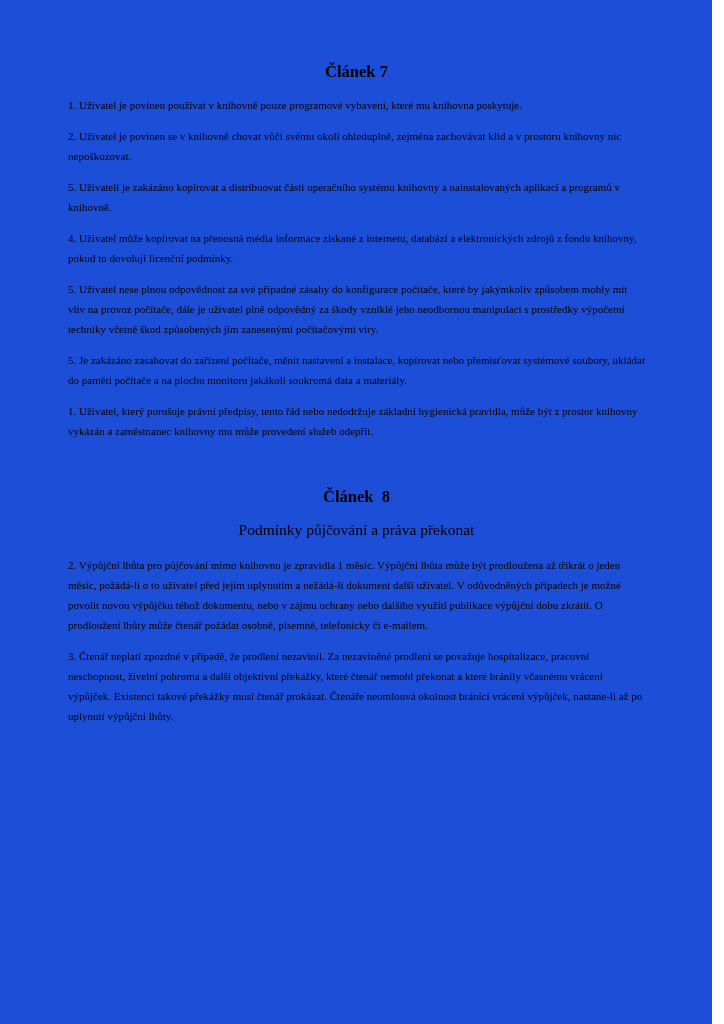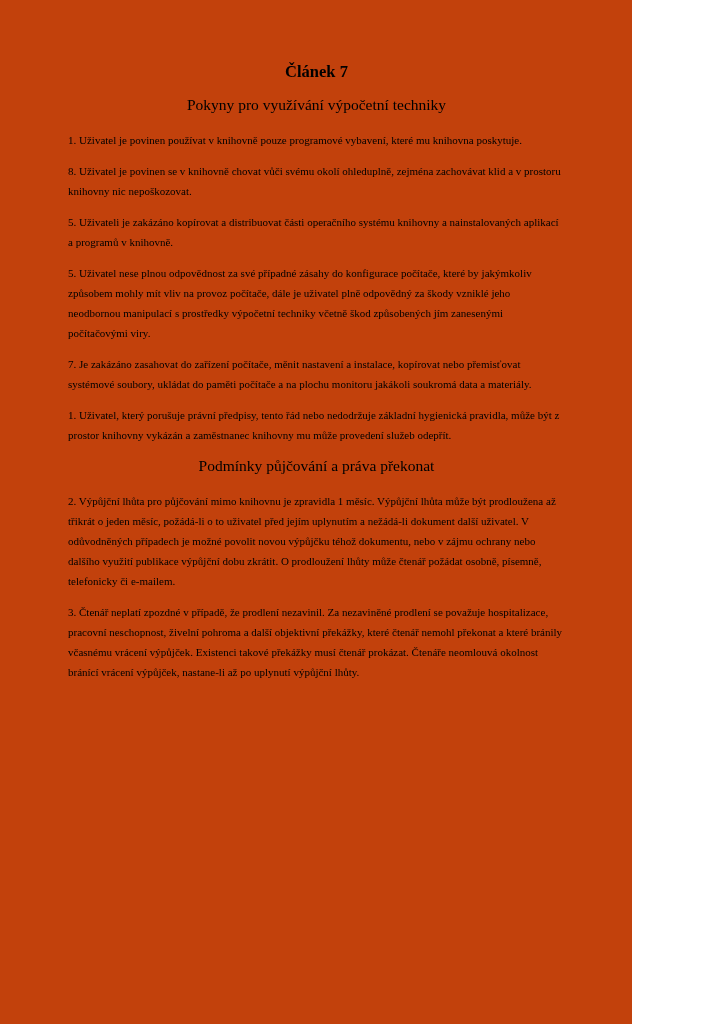--- a/index.html
+++ b/index.html
@@ -1,23 +1,23 @@
 <!DOCTYPE html>
 <html lang="cs"><head>
 <meta charset="utf-8">
 <style>
   html, body {
     margin: 0;
     padding: 0;
     background: #ffffff;
   }
   .page {
-    width: 632px;
+    width: 712px;
     height: 1024px;
-    background: #c2410c;
+    background: #1d4ed8;
     color: #000000;
     box-sizing: border-box;
     padding: 62px 67px 0 68px;
     font-family: "Liberation Serif", "DejaVu Serif", serif;
     overflow: hidden;
   }
   .article-heading {
     font-size: 16.5px;
     font-weight: bold;
     text-align: center;
@@ -42,30 +42,31 @@
     margin-top: 46px;
   }
 </style>
 </head>
 <body>
 
 <div class="page">
 
   <section>
     <h1 class="article-heading">Článek 7</h1>
-    <p class="article-subtitle">Pokyny pro využívání výpočetní techniky</p>
 
     <p class="para">1. Uživatel je povinen používat v knihovně pouze programové vybavení, které mu knihovna poskytuje.</p>
-    <p class="para">8. Uživatel je povinen se v knihovně chovat vůči svému okolí ohleduplně, zejména zachovávat klid a v prostoru knihovny nic nepoškozovat.</p>
+    <p class="para">2. Uživatel je povinen se v knihovně chovat vůči svému okolí ohleduplně, zejména zachovávat klid a v prostoru knihovny nic nepoškozovat.</p>
     <p class="para">5. Uživateli je zakázáno kopírovat a distribuovat části operačního systému knihovny a nainstalovaných aplikací a programů v knihovně.</p>
+    <p class="para">4. Uživatel může kopírovat na přenosná média informace získané z internetu, databází a elektronických zdrojů z fondu knihovny, pokud to dovolují licenční podmínky.</p>
     <p class="para">5. Uživatel nese plnou odpovědnost za své případné zásahy do konfigurace počítače, které by jakýmkoliv způsobem mohly mít vliv na provoz počítače, dále je uživatel plně odpovědný za škody vzniklé jeho neodbornou manipulací s prostředky výpočetní techniky včetně škod způsobených jím zanesenými počítačovými viry.</p>
-    <p class="para">7. Je zakázáno zasahovat do zařízení počítače, měnit nastavení a instalace, kopírovat nebo přemisťovat systémové soubory, ukládat do paměti počítače a na plochu monitoru jakákoli soukromá data a materiály.</p>
+    <p class="para">5. Je zakázáno zasahovat do zařízení počítače, měnit nastavení a instalace, kopírovat nebo přemisťovat systémové soubory, ukládat do paměti počítače a na plochu monitoru jakákoli soukromá data a materiály.</p>
     <p class="para">1. Uživatel, který porušuje právní předpisy, tento řád nebo nedodržuje základní hygienická pravidla, může být z prostor knihovny vykázán a zaměstnanec knihovny mu může provedení služeb odepřít.</p>
   </section>
 
   <section>
+    <h1 class="article-heading section-gap">Článek  8</h1>
     <p class="article-subtitle">Podmínky půjčování a práva překonat</p>
 
     <p class="para">2. Výpůjční lhůta pro půjčování mimo knihovnu je zpravidla 1 měsíc. Výpůjční lhůta může být prodloužena až třikrát o jeden měsíc, požádá-li o to uživatel před jejím uplynutím a nežádá-li dokument další uživatel. V odůvodněných případech je možné povolit novou výpůjčku téhož dokumentu, nebo v zájmu ochrany nebo dalšího využití publikace výpůjční dobu zkrátit. O prodloužení lhůty může čtenář požádat osobně, písemně, telefonicky či e-mailem.</p>
     <p class="para">3. Čtenář neplatí zpozdné v případě, že prodlení nezavinil. Za nezaviněné prodlení se považuje hospitalizace, pracovní neschopnost, živelní pohroma a další objektivní překážky, které čtenář nemohl překonat a které bránily včasnému vrácení výpůjček. Existenci takové překážky musí čtenář prokázat. Čtenáře neomlouvá okolnost bránící vrácení výpůjček, nastane-li až po uplynutí výpůjční lhůty.</p>
   </section>
 
 </div>
 
 </body></html>

